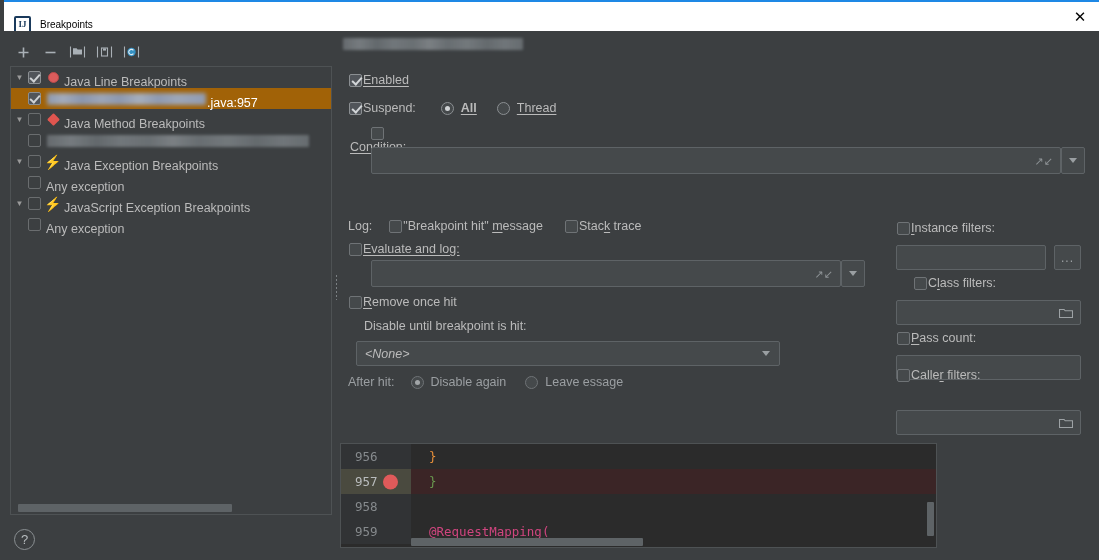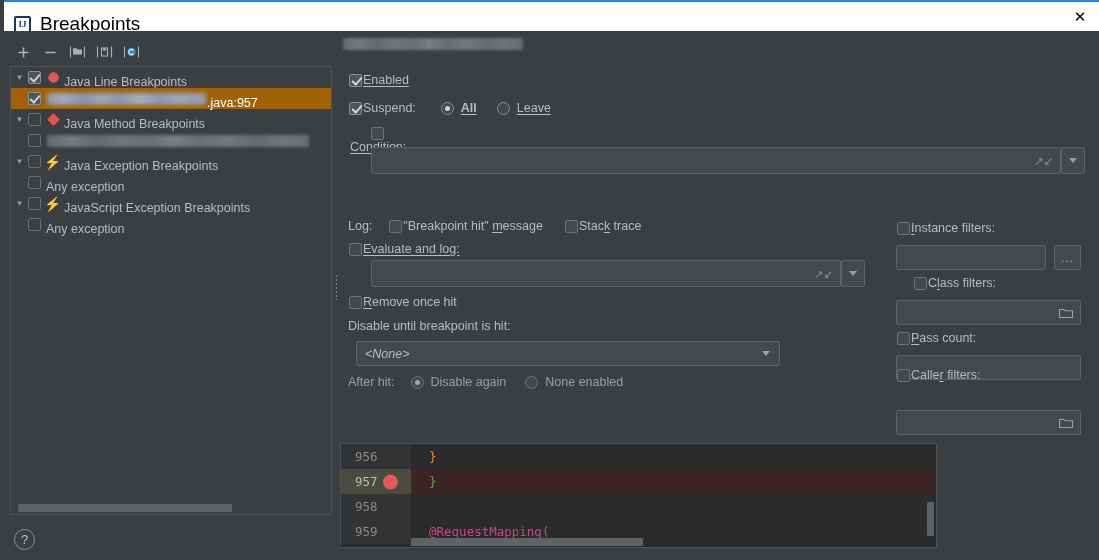--- a/index.html
+++ b/index.html
@@ -30,21 +30,21 @@
     background: #ffffff;
     border: 2px solid #1a3a5c;
     border-radius: 2px;
     display: flex; align-items: center; justify-content: center;
     font-size: 9px; font-weight: bold; color: #1a3a5c;
     font-family: "Liberation Serif", serif;
     line-height: 1;
   }
   .title-text {
     margin-left: 9px;
-    font-size: 19px;
+    font-size: 10px;
     color: #000000;
   }
   .title-close {
     position: absolute; right: 0; top: 0;
     width: 46px; height: 29px;
     display: flex; align-items: center; justify-content: center;
     color: #000; font-size: 15px;
     cursor: pointer;
   }
 
@@ -436,21 +436,21 @@
         <span class="chk checked"></span>
         <span class="chklabel"><span class="u">Enabled</span></span>
       </div>
 
       <div class="row" style="left:9px; top:70px;">
         <span class="chk checked"></span>
         <span class="chklabel">Suspend:</span>
         <span class="radio on" style="margin-left:25px;"></span>
         <span style="margin-left:7px;font-weight:bold;"><span class="u">All</span></span>
         <span class="radio" style="margin-left:20px;"></span>
-        <span style="margin-left:7px;"><span class="u">Leave</span></span>
+        <span style="margin-left:7px;"><span class="u">Thread</span></span>
       </div>
 
       <div class="row" style="left:9px; top:96px;flex-direction:column;">
         <span class="chk"></span>
         <span class="chklabel"><span class="u">Condition:</span></span>
       </div>
       <div class="field" style="left:31px; top:116px; width:690px; height:27px;">
         <span class="expand-ico">↗↙</span>
       </div>
       <div class="dd-btn" style="left:721px; top:116px; width:24px; height:27px;">
@@ -474,34 +474,34 @@
       </div>
       <div class="dd-btn" style="left:501px; top:229px; width:24px; height:27px;">
         <span class="caret"></span>
       </div>
 
       <div class="row" style="left:9px; top:264px;">
         <span class="chk"></span>
         <span class="chklabel"><span class="u">R</span>emove once hit</span>
       </div>
 
-      <div class="row" style="left:8px; top:288px;">
+      <div class="row" style="left:24px; top:288px;">
         <span>Disable until breakpoint is hit:</span>
       </div>
       <div class="combo" style="left:16px; top:310px; width:424px; height:25px;font-style:italic;">
         <span>&lt;None&gt;</span>
         <span class="caret"></span>
       </div>
 
       <div class="row" style="left:8px; top:344px; color:#9b9fa2;">
         <span>After hit:</span>
         <span class="radio dim on" style="margin-left:16px;"></span>
         <span style="margin-left:7px;">Disable again</span>
         <span class="radio dim" style="margin-left:19px;"></span>
-        <span style="margin-left:7px;">None enabled</span>
+        <span style="margin-left:7px;">Leave essage</span>
       </div>
 
       <div class="row" style="left:557px; top:190px;">
         <span class="chk"></span>
         <span class="chklabel"><span class="u">I</span>nstance filters:</span>
       </div>
       <div class="field" style="left:556px; top:214px; width:150px; height:25px;"></div>
       <div class="ellipsis-btn" style="left:714px; top:214px; width:27px; height:25px;">
         <span>...</span>
       </div>

